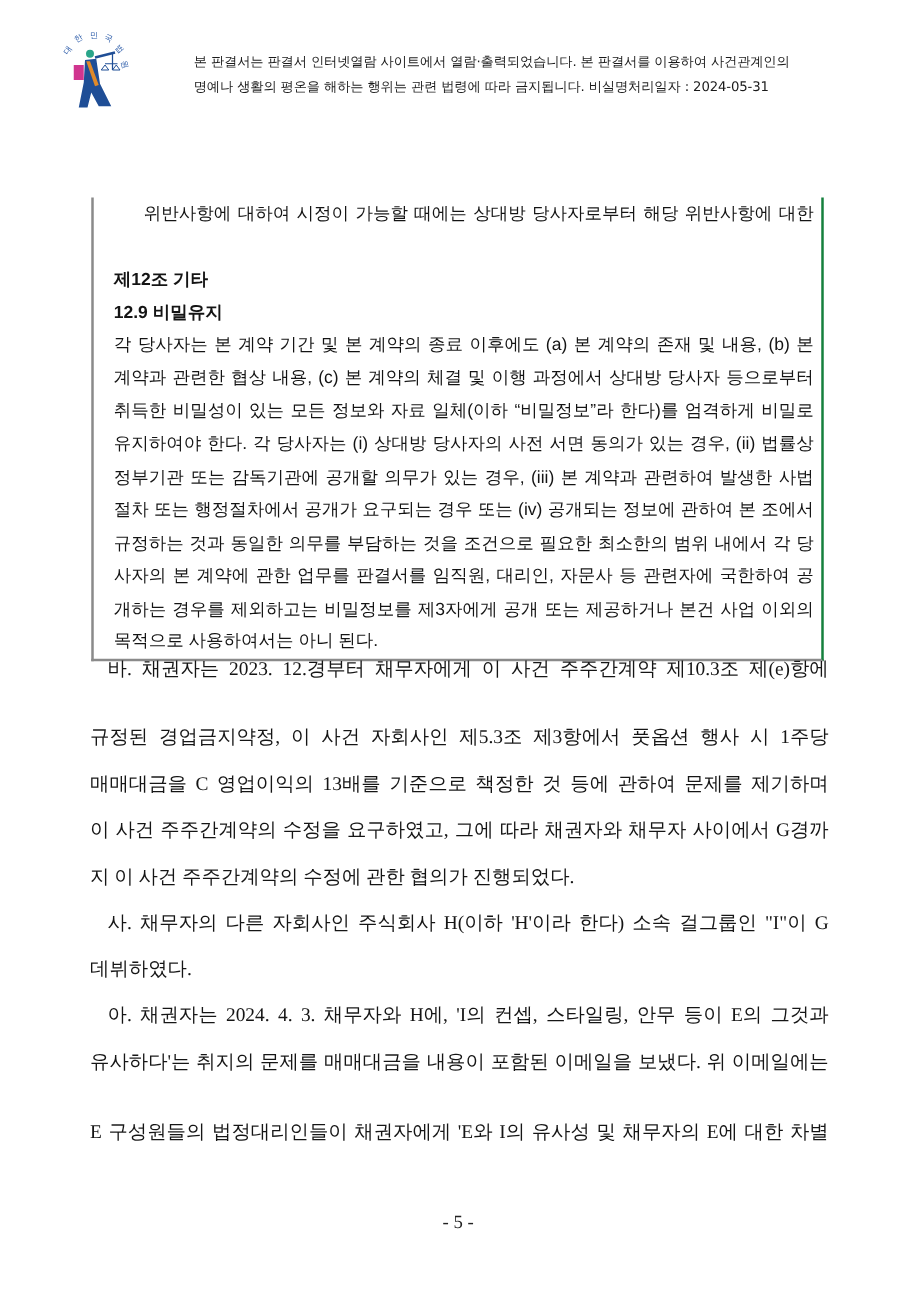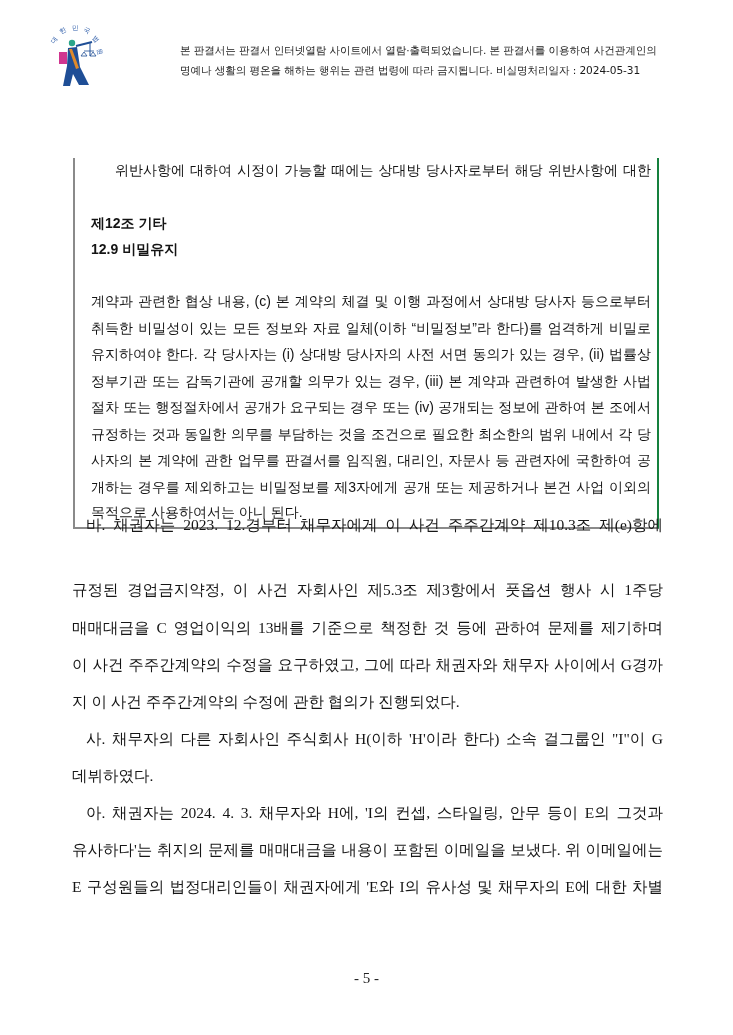--- a/index.html
+++ b/index.html
@@ -2,21 +2,21 @@
 <html><head>
 <meta charset="utf-8">
 <style>
   html, body { margin: 0; padding: 0; background: #ffffff; }
   body { width: 733px; height: 1035px; position: relative; overflow: hidden; color: #111; }
   .page { position: absolute; left: 0; top: 0; width: 733px; height: 1035px; background: #fff; }
 
   
   .logo { position: absolute; left: 46px; top: 22px; width: 60px; height: 70px; }
   .header-notice { position: absolute; left: 155px; top: 40px; width: 540px;
-    font-family: "DejaVu Sans", sans-serif; font-size: 10.6px; line-height: 20px; color: #1a1a1a; letter-spacing: -0.1px; white-space: nowrap; margin-left: 25px; }
+    font-family: "DejaVu Sans", sans-serif; font-size: 10.6px; line-height: 20px; color: #1a1a1a; letter-spacing: -0.1px; white-space: nowrap; }
   .header-notice div { height: 20px; }
 
   
   .excerpt-box { position: absolute; left: 73px; top: 158px; width: 586px; height: 371px;
     border-left: 2px solid #8a8a8a; border-right: 2px solid #15803d; border-bottom: 2px solid #8a8a8a;
     box-sizing: border-box; }
   .excerpt-box .line { position: absolute; left: 16px; right: 6px; height: 24px;
     font-family: "Liberation Sans", sans-serif; font-size: 14px; line-height: 24px; color: #141414;
     white-space: nowrap; text-align: justify; text-align-last: justify; }
   .excerpt-box .line.indent { left: 40px; }
@@ -63,44 +63,45 @@
 
   <div class="header-notice">
     <div>본 판결서는 판결서 인터넷열람 사이트에서 열람·출력되었습니다. 본 판결서를 이용하여 사건관계인의</div>
     <div>명예나 생활의 평온을 해하는 행위는 관련 법령에 따라 금지됩니다.  비실명처리일자 : 2024-05-31</div>
   </div>
 
   <div class="excerpt-box">
     <div class="line indent" style="top:0px">위반사항에 대하여 시정이 가능할 때에는 상대방 당사자로부터 해당 위반사항에 대한</div>
     <div class="line bold" style="top:53px">제12조 기타</div>
     <div class="line bold" style="top:79px">12.9 비밀유지</div>
+    <div class="line" style="top:105px">각 당사자는 본 계약 기간 및 본 계약의 종료 이후에도 (a) 본 계약의 존재 및 내용, (b) 본</div>
     <div class="line" style="top:131px">계약과 관련한 협상 내용, (c) 본 계약의 체결 및 이행 과정에서 상대방 당사자 등으로부터</div>
     <div class="line" style="top:158px">취득한 비밀성이 있는 모든 정보와 자료 일체(이하 “비밀정보”라 한다)를 엄격하게 비밀로</div>
     <div class="line" style="top:184px">유지하여야 한다. 각 당사자는 (i) 상대방 당사자의 사전 서면 동의가 있는 경우, (ii) 법률상</div>
     <div class="line" style="top:211px">정부기관 또는 감독기관에 공개할 의무가 있는 경우, (iii) 본 계약과 관련하여 발생한 사법</div>
     <div class="line" style="top:237px">절차 또는 행정절차에서 공개가 요구되는 경우 또는 (iv) 공개되는 정보에 관하여 본 조에서</div>
     <div class="line" style="top:264px">규정하는 것과 동일한 의무를 부담하는 것을 조건으로 필요한 최소한의 범위 내에서 각 당</div>
     <div class="line" style="top:290px">사자의 본 계약에 관한 업무를 판결서를 임직원, 대리인, 자문사 등 관련자에 국한하여 공</div>
     <div class="line" style="top:317px">개하는 경우를 제외하고는 비밀정보를 제3자에게 공개 또는 제공하거나 본건 사업 이외의</div>
     <div class="line last" style="top:342px">목적으로 사용하여서는 아니 된다.</div>
   </div>
 
   <div>
-    <div class="body-line first" style="top:511px">바. 채권자는 2023. 12.경부터 채무자에게 이 사건 주주간계약 제10.3조 제(e)항에</div>
+    <div class="body-line first" style="top:522px">바. 채권자는 2023. 12.경부터 채무자에게 이 사건 주주간계약 제10.3조 제(e)항에</div>
     <div class="body-line" style="top:576px">규정된 경업금지약정, 이 사건 자회사인 제5.3조 제3항에서 풋옵션 행사 시 1주당</div>
     <div class="body-line" style="top:614px">매매대금을 C 영업이익의 13배를 기준으로 책정한 것 등에 관하여 문제를 제기하며</div>
     <div class="body-line" style="top:651px">이 사건 주주간계약의 수정을 요구하였고, 그에 따라 채권자와 채무자 사이에서 G경까</div>
     <div class="body-line last" style="top:688px">지 이 사건 주주간계약의 수정에 관한 협의가 진행되었다.</div>
   </div>
 
   <div>
     <div class="body-line first" style="top:725px">사. 채무자의 다른 자회사인 주식회사 H(이하 'H'이라 한다) 소속 걸그룹인 "I"이 G</div>
     <div class="body-line last" style="top:762px">데뷔하였다.</div>
   </div>
 
   <div>
     <div class="body-line first" style="top:799px">아. 채권자는 2024. 4. 3. 채무자와 H에, 'I의 컨셉, 스타일링, 안무 등이 E의 그것과</div>
     <div class="body-line" style="top:836px">유사하다'는 취지의 문제를 매매대금을 내용이 포함된 이메일을 보냈다. 위 이메일에는</div>
-    <div class="body-line" style="top:873px">E 구성원들의 법정대리인들이 채권자에게 'E와 I의 유사성 및 채무자의 E에 대한 차별</div>
+    <div class="body-line" style="top:892px">E 구성원들의 법정대리인들이 채권자에게 'E와 I의 유사성 및 채무자의 E에 대한 차별</div>
   </div>
 
   <div class="page-number">- 5 -</div>
 </div>
 
 </body></html>

